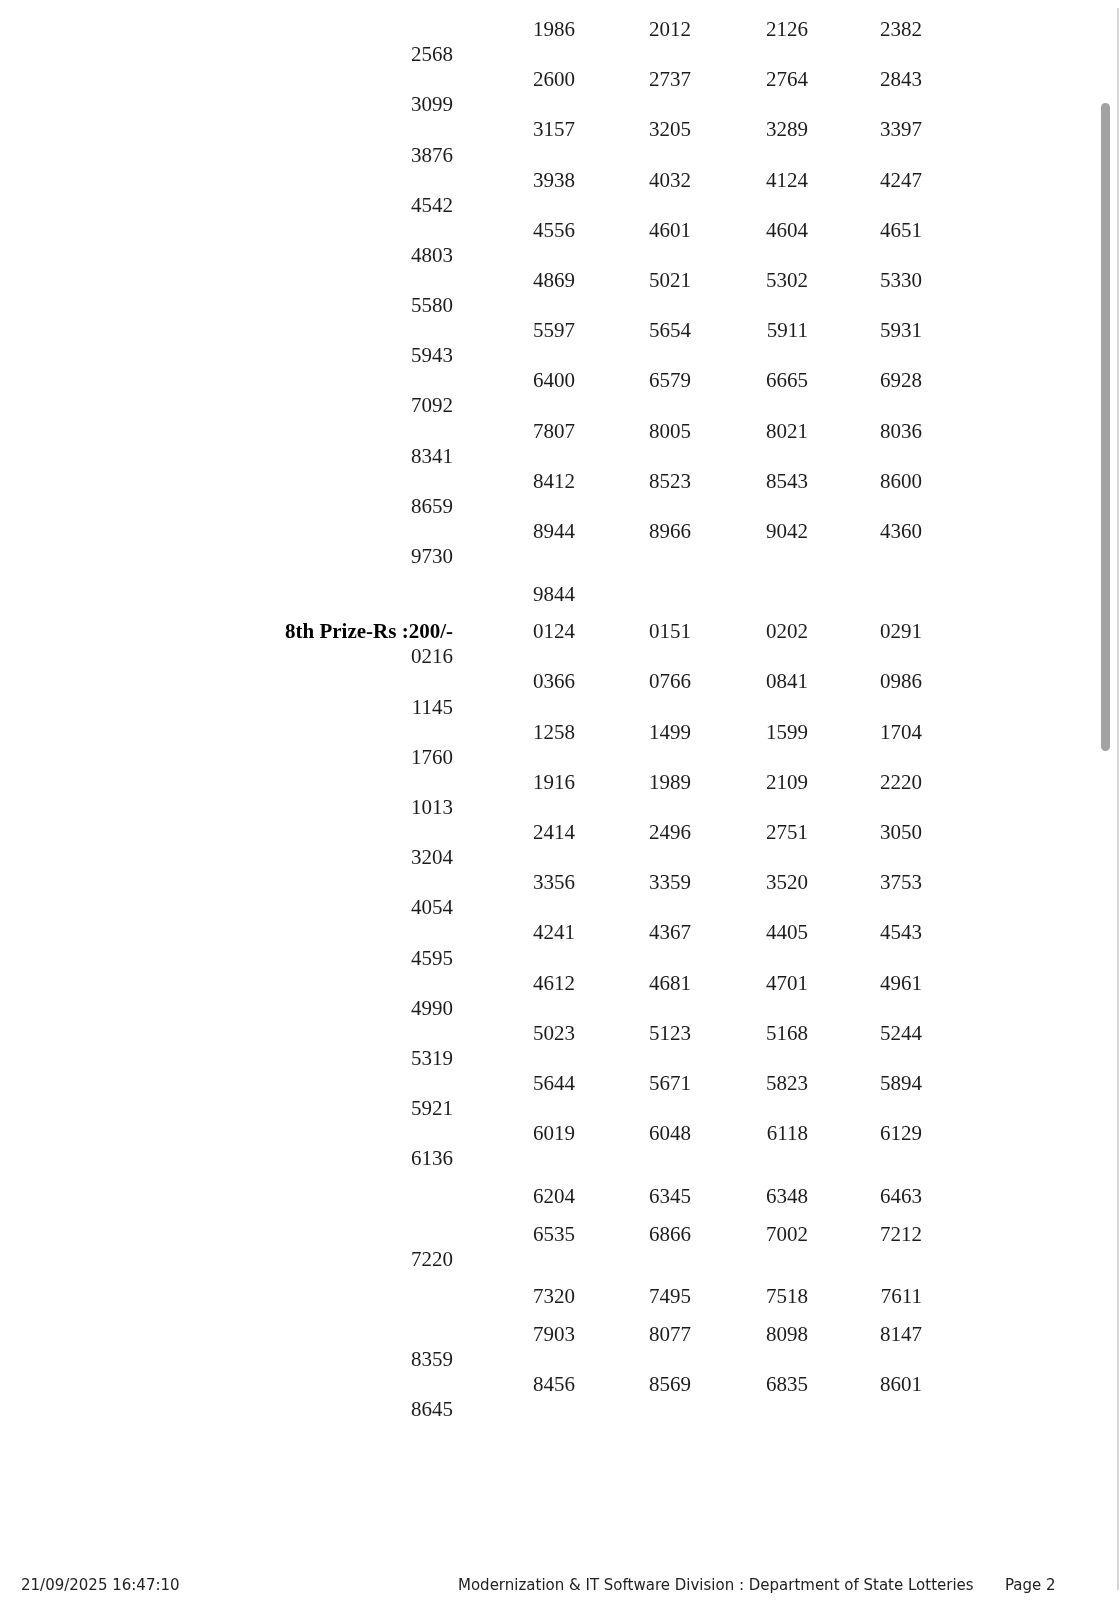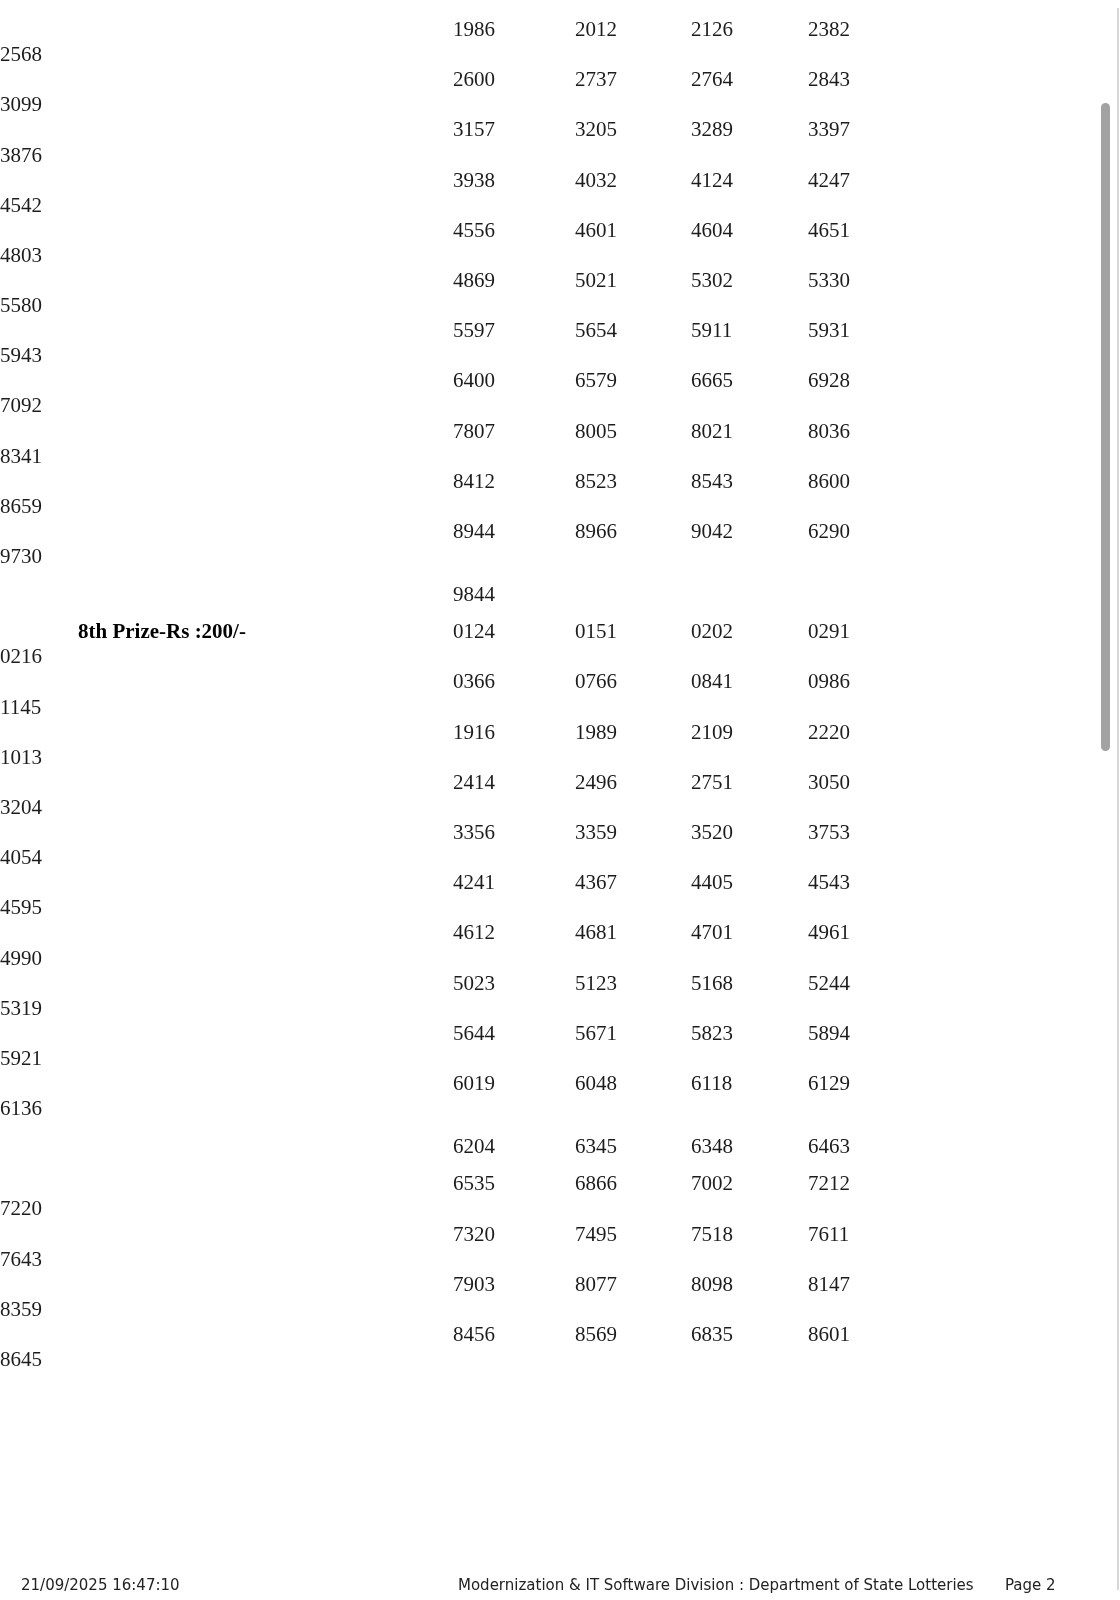--- a/index.html
+++ b/index.html
@@ -12,20 +12,21 @@
     width: 1120px;
     height: 1600px;
     background: #ffffff;
     overflow: hidden;
   }
   .doc {
     position: absolute;
     top: 17px;
     left: 0;
     width: 1080px;
+    text-align: right;
   }
   .row {
     display: grid;
     grid-template-columns: 453px 122px 116px 117px 114px;
     height: 50.2px;
     align-items: center;
     font-family: "Liberation Serif", serif;
     font-size: 21px;
     color: #1c1c1c;
   }
@@ -153,21 +154,21 @@
         <div class="num">8523</div>
         <div class="num">8543</div>
         <div class="num">8600</div>
         <div class="num">8659</div>
       </div>
       <div class="row">
         <div class="label-cell"></div>
         <div class="num">8944</div>
         <div class="num">8966</div>
         <div class="num">9042</div>
-        <div class="num">6290</div>
+        <div class="num">4360</div>
         <div class="num">9730</div>
       </div>
       <div class="row">
         <div class="label-cell"></div>
         <div class="num">9844</div>
       </div>
       <div class="row">
         <div class="label-cell">8th Prize-Rs :200/-</div>
         <div class="num">0124</div>
         <div class="num">0151</div>
@@ -178,20 +179,28 @@
       <div class="row">
         <div class="label-cell"></div>
         <div class="num">0366</div>
         <div class="num">0766</div>
         <div class="num">0841</div>
         <div class="num">0986</div>
         <div class="num">1145</div>
       </div>
       <div class="row">
         <div class="label-cell"></div>
+        <div class="num">1258</div>
+        <div class="num">1499</div>
+        <div class="num">1599</div>
+        <div class="num">1704</div>
+        <div class="num">1760</div>
+      </div>
+      <div class="row">
+        <div class="label-cell"></div>
         <div class="num">1916</div>
         <div class="num">1989</div>
         <div class="num">2109</div>
         <div class="num">2220</div>
         <div class="num">1013</div>
       </div>
       <div class="row">
         <div class="label-cell"></div>
         <div class="num">2414</div>
         <div class="num">2496</div>
@@ -261,21 +270,20 @@
         <div class="num">7002</div>
         <div class="num">7212</div>
         <div class="num">7220</div>
       </div>
       <div class="row">
         <div class="label-cell"></div>
         <div class="num">7320</div>
         <div class="num">7495</div>
         <div class="num">7518</div>
         <div class="num">7611</div>
-        <div class="num">7643</div>
       </div>
       <div class="row">
         <div class="label-cell"></div>
         <div class="num">7903</div>
         <div class="num">8077</div>
         <div class="num">8098</div>
         <div class="num">8147</div>
         <div class="num">8359</div>
       </div>
       <div class="row">

